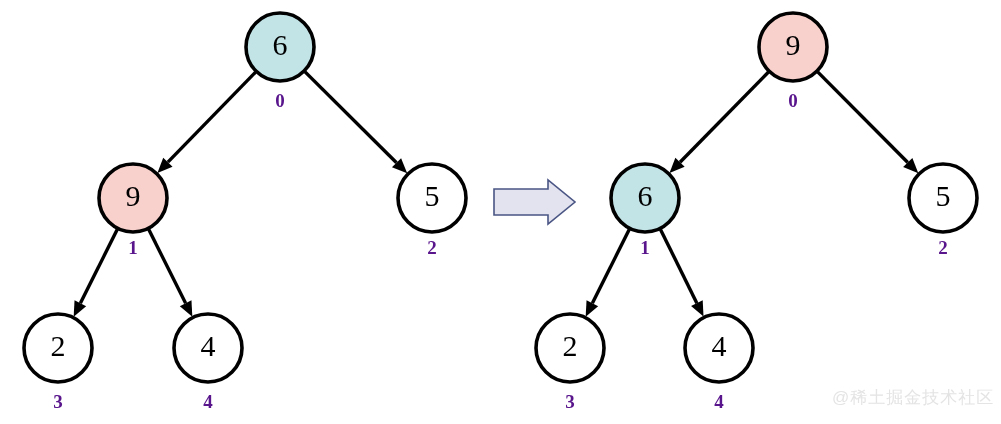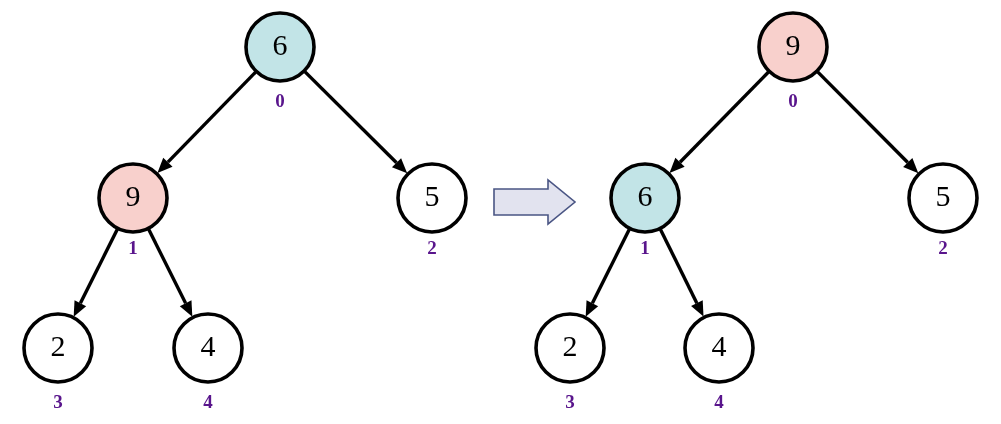--- a/index.html
+++ b/index.html
@@ -154,13 +154,14 @@
         <g>
           <circle class="node-circle" cx="719" cy="348" r="34" fill="#ffffff" stroke="#000000"></circle>
           <text class="node-value" x="719" y="349">4</text>
           <text class="node-index" x="719" y="404" fill="#59158c">4</text>
         </g>
       </g>
     <g id="transform-arrow-layer">
       <polygon id="transform-arrow" class="transform-arrow" points="494,189 548,189 548,180 575,202 548,224 548,215 494,215" fill="#e2e3ef" stroke="#4a5584"></polygon>
     </g>
   </svg>
+  <div class="watermark" style="left: 832px; top: 386px; color: rgb(228, 228, 228);">@稀土掘金技术社区</div>
 </div>
 
 </body></html>

